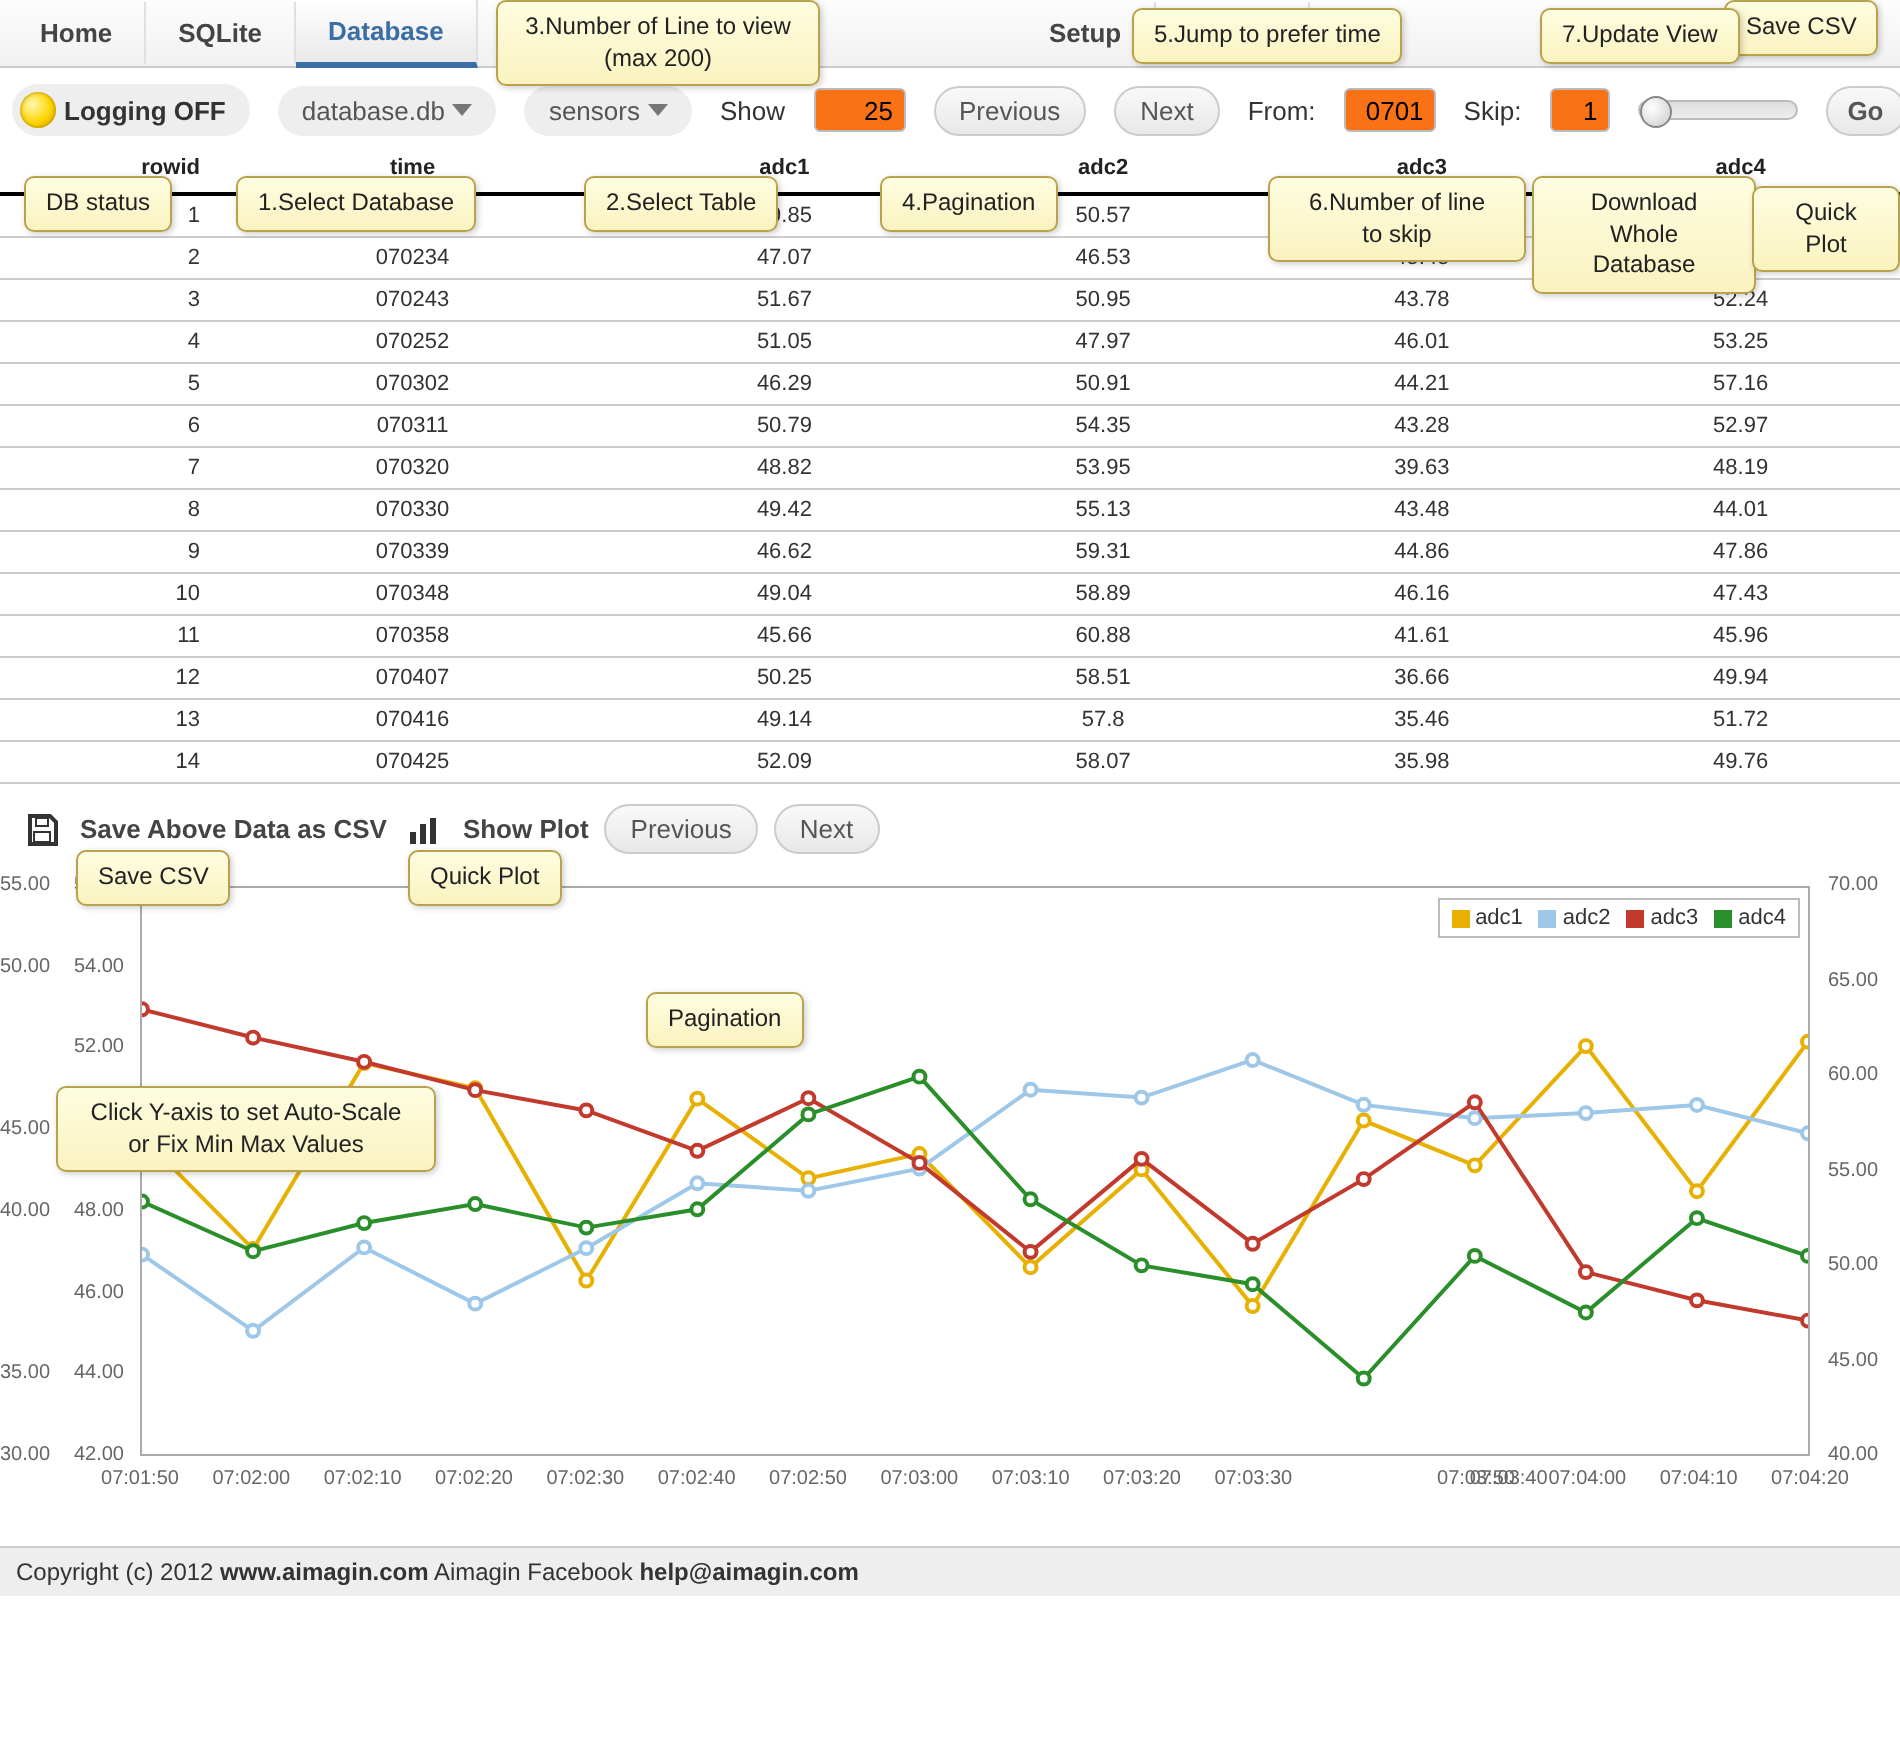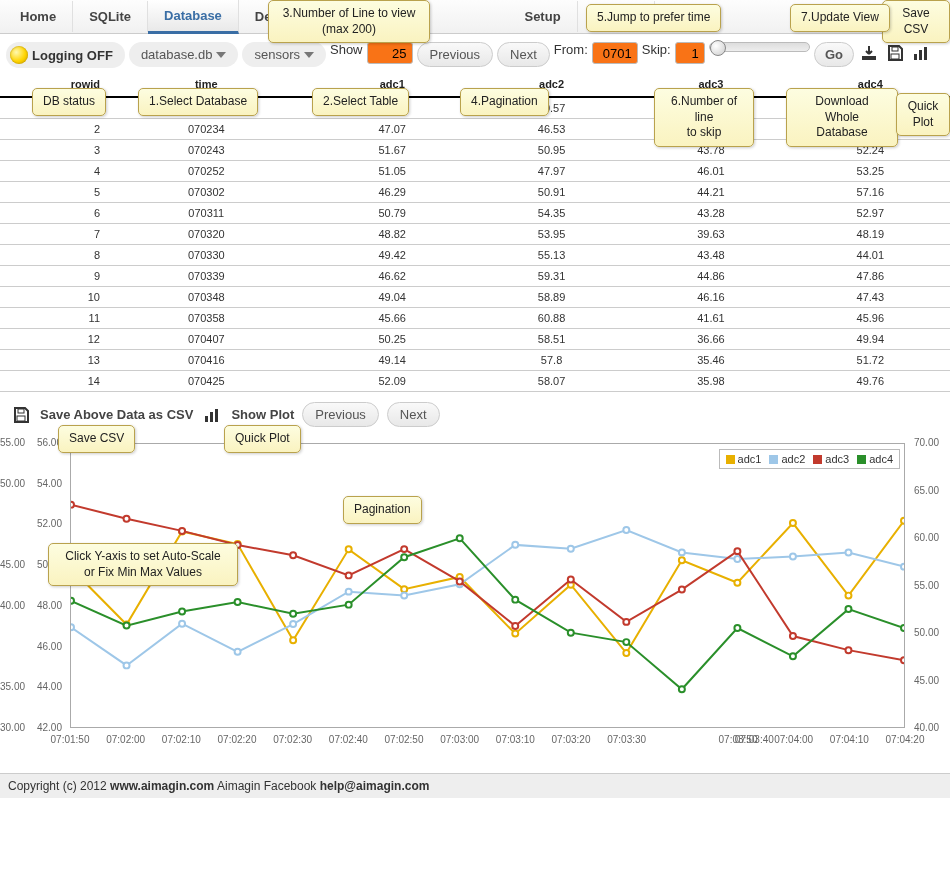--- a/index.html
+++ b/index.html
@@ -4,21 +4,21 @@
 <style>
   * { box-sizing: border-box; margin: 0; padding: 0; }
   body { font-family: Arial, sans-serif; font-size: 13px; color: #333; background: #fff; width: 950px; position: relative; }
   
   
   .menubar { display: flex; align-items: center; border-bottom: 1px solid #ccc; height: 34px; padding: 0 4px; background: linear-gradient(#fdfdfd,#f1f1f1); }
   .menuitem { padding: 8px 16px; font-weight: bold; color: #444; border-right: 1px solid #e0e0e0; cursor: pointer; }
   .menuitem.active { color: #3a6ea5; border-bottom: 3px solid #3a6ea5; background: linear-gradient(#fff,#e9e9e9); }
   
   
-  .toolbar { display: flex; align-items: flex-start; gap: 4px; padding: 8px 18px 4px 6px; white-space: nowrap; }
+  .toolbar { display: flex; align-items: center; gap: 14px; padding: 8px 18px 4px 6px; white-space: nowrap; }
   .logstatus { display:inline-flex; align-items:center; gap:4px; background: #eee; border-radius: 16px; padding: 4px 12px 4px 4px; font-weight:bold; color:#333;}
   .led { width:18px; height:18px; border-radius:50%; background: radial-gradient(circle at 35% 35%, #fff9b0, #ffd400 55%, #d3a400); box-shadow: 0 0 2px #aa8700 inset;}
   .pillbtn { display:inline-flex; align-items:center; gap:4px; background:#eee; border-radius:16px; padding:5px 12px; font-size:13px; cursor:pointer; color:#555;}
   .chev { width:0; height:0; border-left:5px solid transparent; border-right:5px solid transparent; border-top:6px solid #777;}
   .lbl { font-size:13px; color:#333; }
   .numbox { width:46px; height:22px; border:1px solid #bbb; border-radius:3px; text-align:right; padding:2px 5px; font-size:13px; background:#f97316;}
   .numbox.small { width:46px; }
   .pgbtn { font-size:13px; color:#555; background:linear-gradient(#f9f9f9,#e8e8e8); border:1px solid #ccc; border-radius:14px; padding:4px 12px; cursor:pointer;}
   .slider { flex:1; min-width:80px; max-width:160px; height:10px; background:linear-gradient(#ddd,#eee); border-radius:5px; border:1px solid #bbb; position:relative;}
   .slider .knob { position:absolute; left:0; top:-3px; width:16px; height:16px; background: radial-gradient(circle at 35% 35%, #fff, #ccc); border:1px solid #888; border-radius:50%; }
@@ -41,21 +41,21 @@
   .legend span { display:inline-flex; align-items:center; gap:3px; }
   .sw { width:9px; height:9px; }
   .ytick-l, .ytick-r, .xtick { position:absolute; font-size:10px; color:#666;}
   .ytick-l { left:0; width:66px; text-align:right; display:flex; justify-content:space-between; padding-right:4px;}
   .ytick-r { right:0; width:40px; text-align:left; padding-left:4px;}
   .xtick { bottom:28px; width:50px; margin-left:-25px; text-align:center;}
   
   svg.plot { position:absolute; left:0; top:0; width:100%; height:100%; }
   
   
-  .callout { position:absolute; z-index:20; background: linear-gradient(#fdfde0,#faf3c0); border:1px solid #b9a24d; border-radius:5px; box-shadow:1px 1px 3px rgba(0,0,0,.2); padding:5px 10px; font-size:12px; text-align:center; color:#222; line-height:1.3;margin-left:20px;}
+  .callout { position:absolute; z-index:20; background: linear-gradient(#fdfde0,#faf3c0); border:1px solid #b9a24d; border-radius:5px; box-shadow:1px 1px 3px rgba(0,0,0,.2); padding:5px 10px; font-size:12px; text-align:center; color:#222; line-height:1.3;}
   
   
   .footer { background:#eee; border-top:1px solid #ccc; padding:5px 8px; font-size:12px; color:#333;}
   .footer b { font-weight:bold; }
 </style>
 </head>
 <body>
 
 <div class="menubar">
   <div class="menuitem">Home</div>
@@ -420,19 +420,19 @@
 </div>
 
 <div class="callout" style="left:248px; top:0px; width:162px;">3.Number of Line to view<br>(max 200)</div>
 <div class="callout" style="left:862px; top:0px;">Save CSV</div>
 <div class="callout" style="left:566px; top:4px;">5.Jump to prefer time</div>
 <div class="callout" style="left:770px; top:4px;">7.Update View</div>
 <div class="callout" style="left:12px; top:88px;">DB status</div>
 <div class="callout" style="left:118px; top:88px;">1.Select Database</div>
 <div class="callout" style="left:292px; top:88px;">2.Select Table</div>
 <div class="callout" style="left:440px; top:88px;">4.Pagination</div>
-<div class="callout" style="left:634px; top:88px; width:100px;">6.Number of line<br>to skip</div>
+<div class="callout" style="left:634px; top:88px; width:129px;">6.Number of line<br>to skip</div>
 <div class="callout" style="left:766px; top:88px; width:112px;">Download Whole<br>Database</div>
 <div class="callout" style="left:876px; top:93px;">Quick Plot</div>
 <div class="callout" style="left:38px; top:425px;">Save CSV</div>
 <div class="callout" style="left:204px; top:425px;">Quick Plot</div>
 <div class="callout" style="left:323px; top:496px;">Pagination</div>
 <div class="callout" style="left:28px; top:543px; width:190px;">Click Y-axis to set Auto-Scale<br>or Fix Min Max Values</div>
 
 </body></html>

